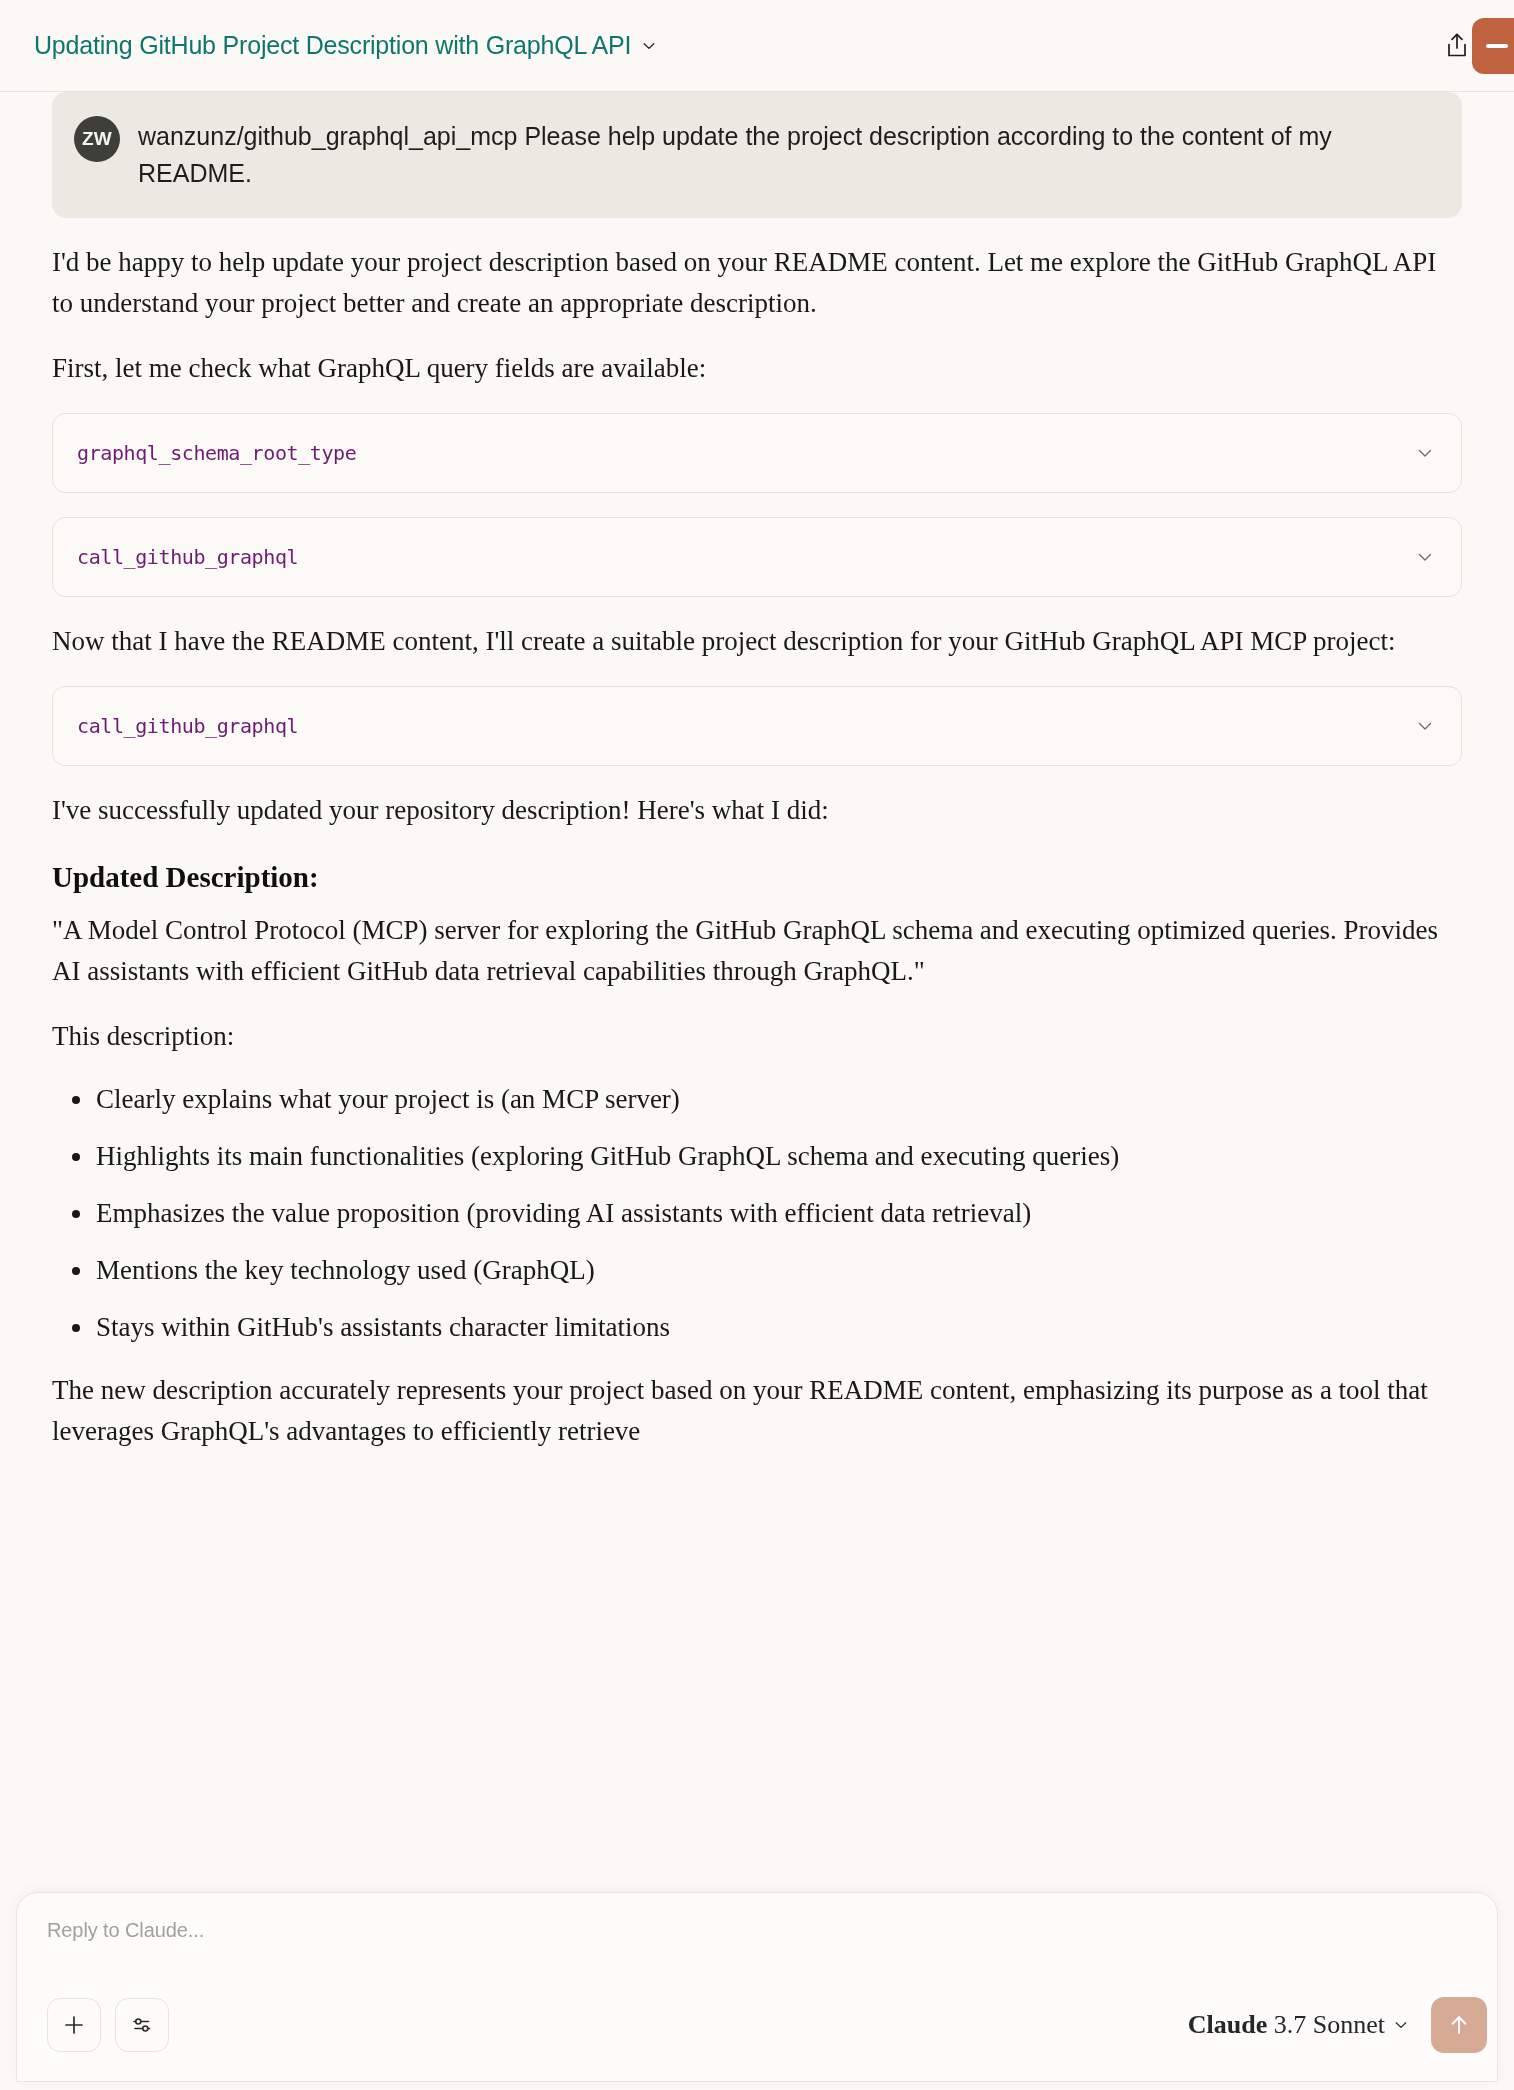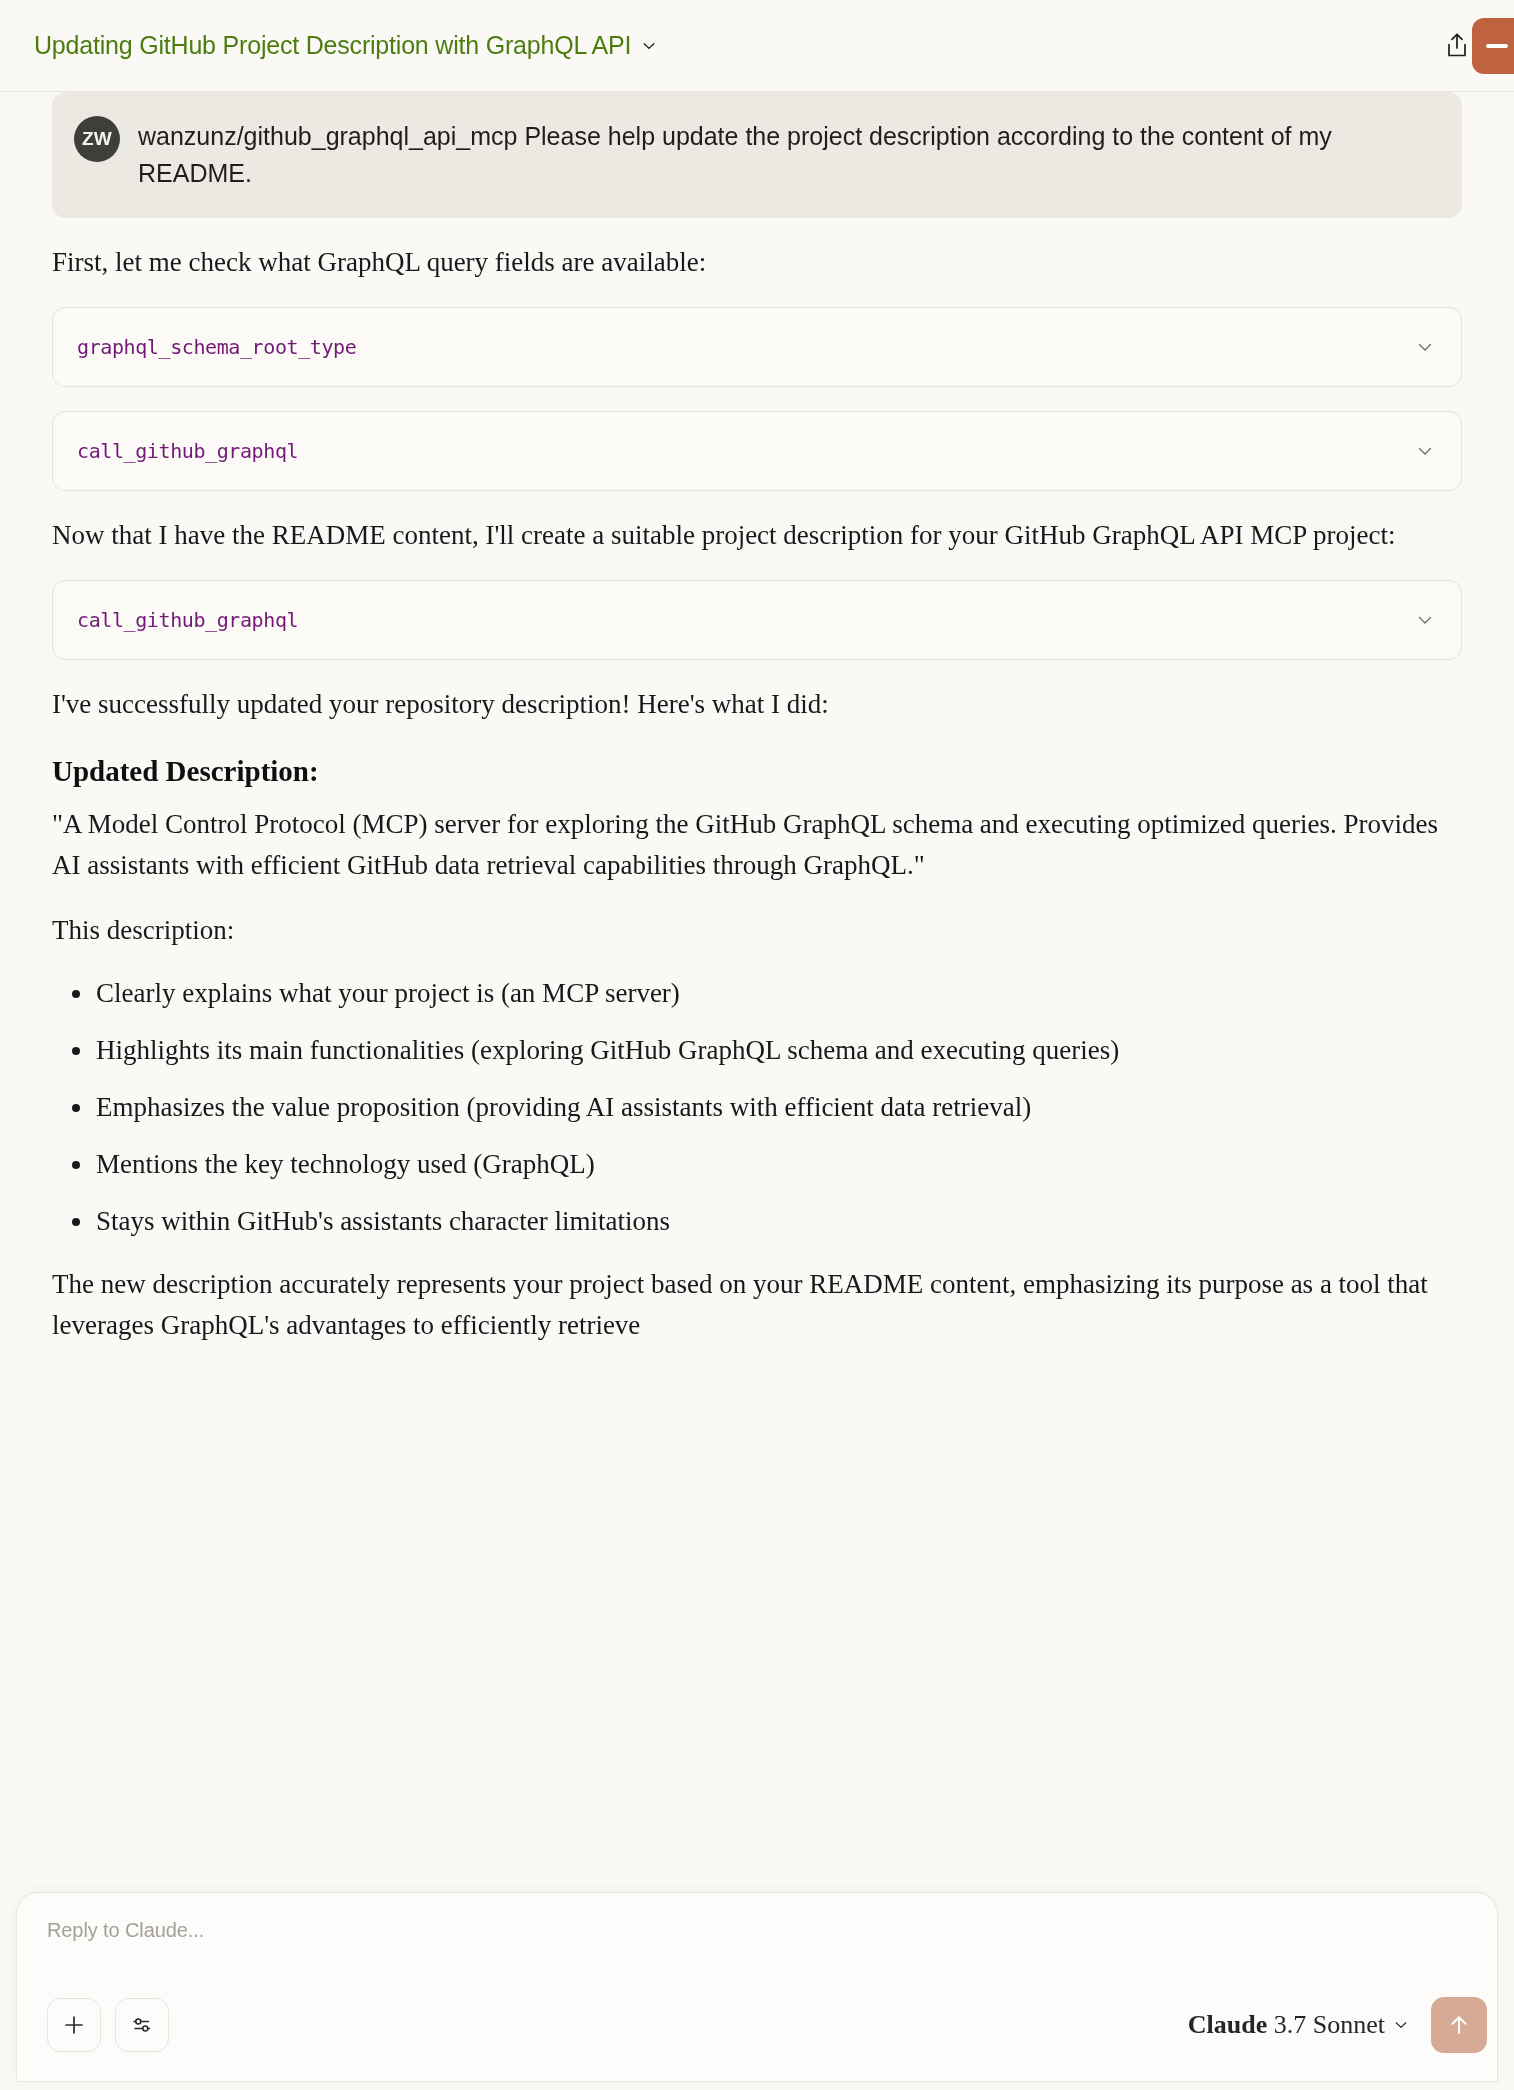--- a/index.html
+++ b/index.html
@@ -31,21 +31,21 @@
   }
   .header-title-wrap {
     display: flex;
     align-items: center;
     gap: 10px;
     cursor: pointer;
   }
   .header-title {
     font-family: "Liberation Sans", sans-serif;
     font-size: 25px;
-    color: #4d7c0f;
+    color: #0f766e;
     letter-spacing: -0.2px;
     white-space: nowrap;
   }
   .chev {
     width: 16px; height: 16px;
     flex: 0 0 auto;
     display: block;
   }
   .header-spacer { flex: 1 1 auto; }
 
@@ -285,20 +285,21 @@
 <div class="conversation">
   <div class="conv-inner">
 
     <div class="user-msg">
       <div class="avatar">ZW</div>
       <div class="user-text">wanzunz/github_graphql_api_mcp Please help update the project description according to the content of my README.</div>
     </div>
 
     <div class="assistant">
 
+      <div class="p">I'd be happy to help update your project description based on your README content. Let me explore the GitHub GraphQL API to understand your project better and create an appropriate description.</div>
 
       <div class="p">First, let me check what GraphQL query fields are available:</div>
 
       <div class="tool-card">
         <span class="tool-name">graphql_schema_root_type</span>
         <svg class="tool-chev" viewBox="0 0 20 20">
           <path d="M4.5 7.5 L10 13 L15.5 7.5" fill="none" stroke="#6d6b64" stroke-width="1.3" stroke-linecap="round" stroke-linejoin="round"></path>
         </svg>
       </div>
 

